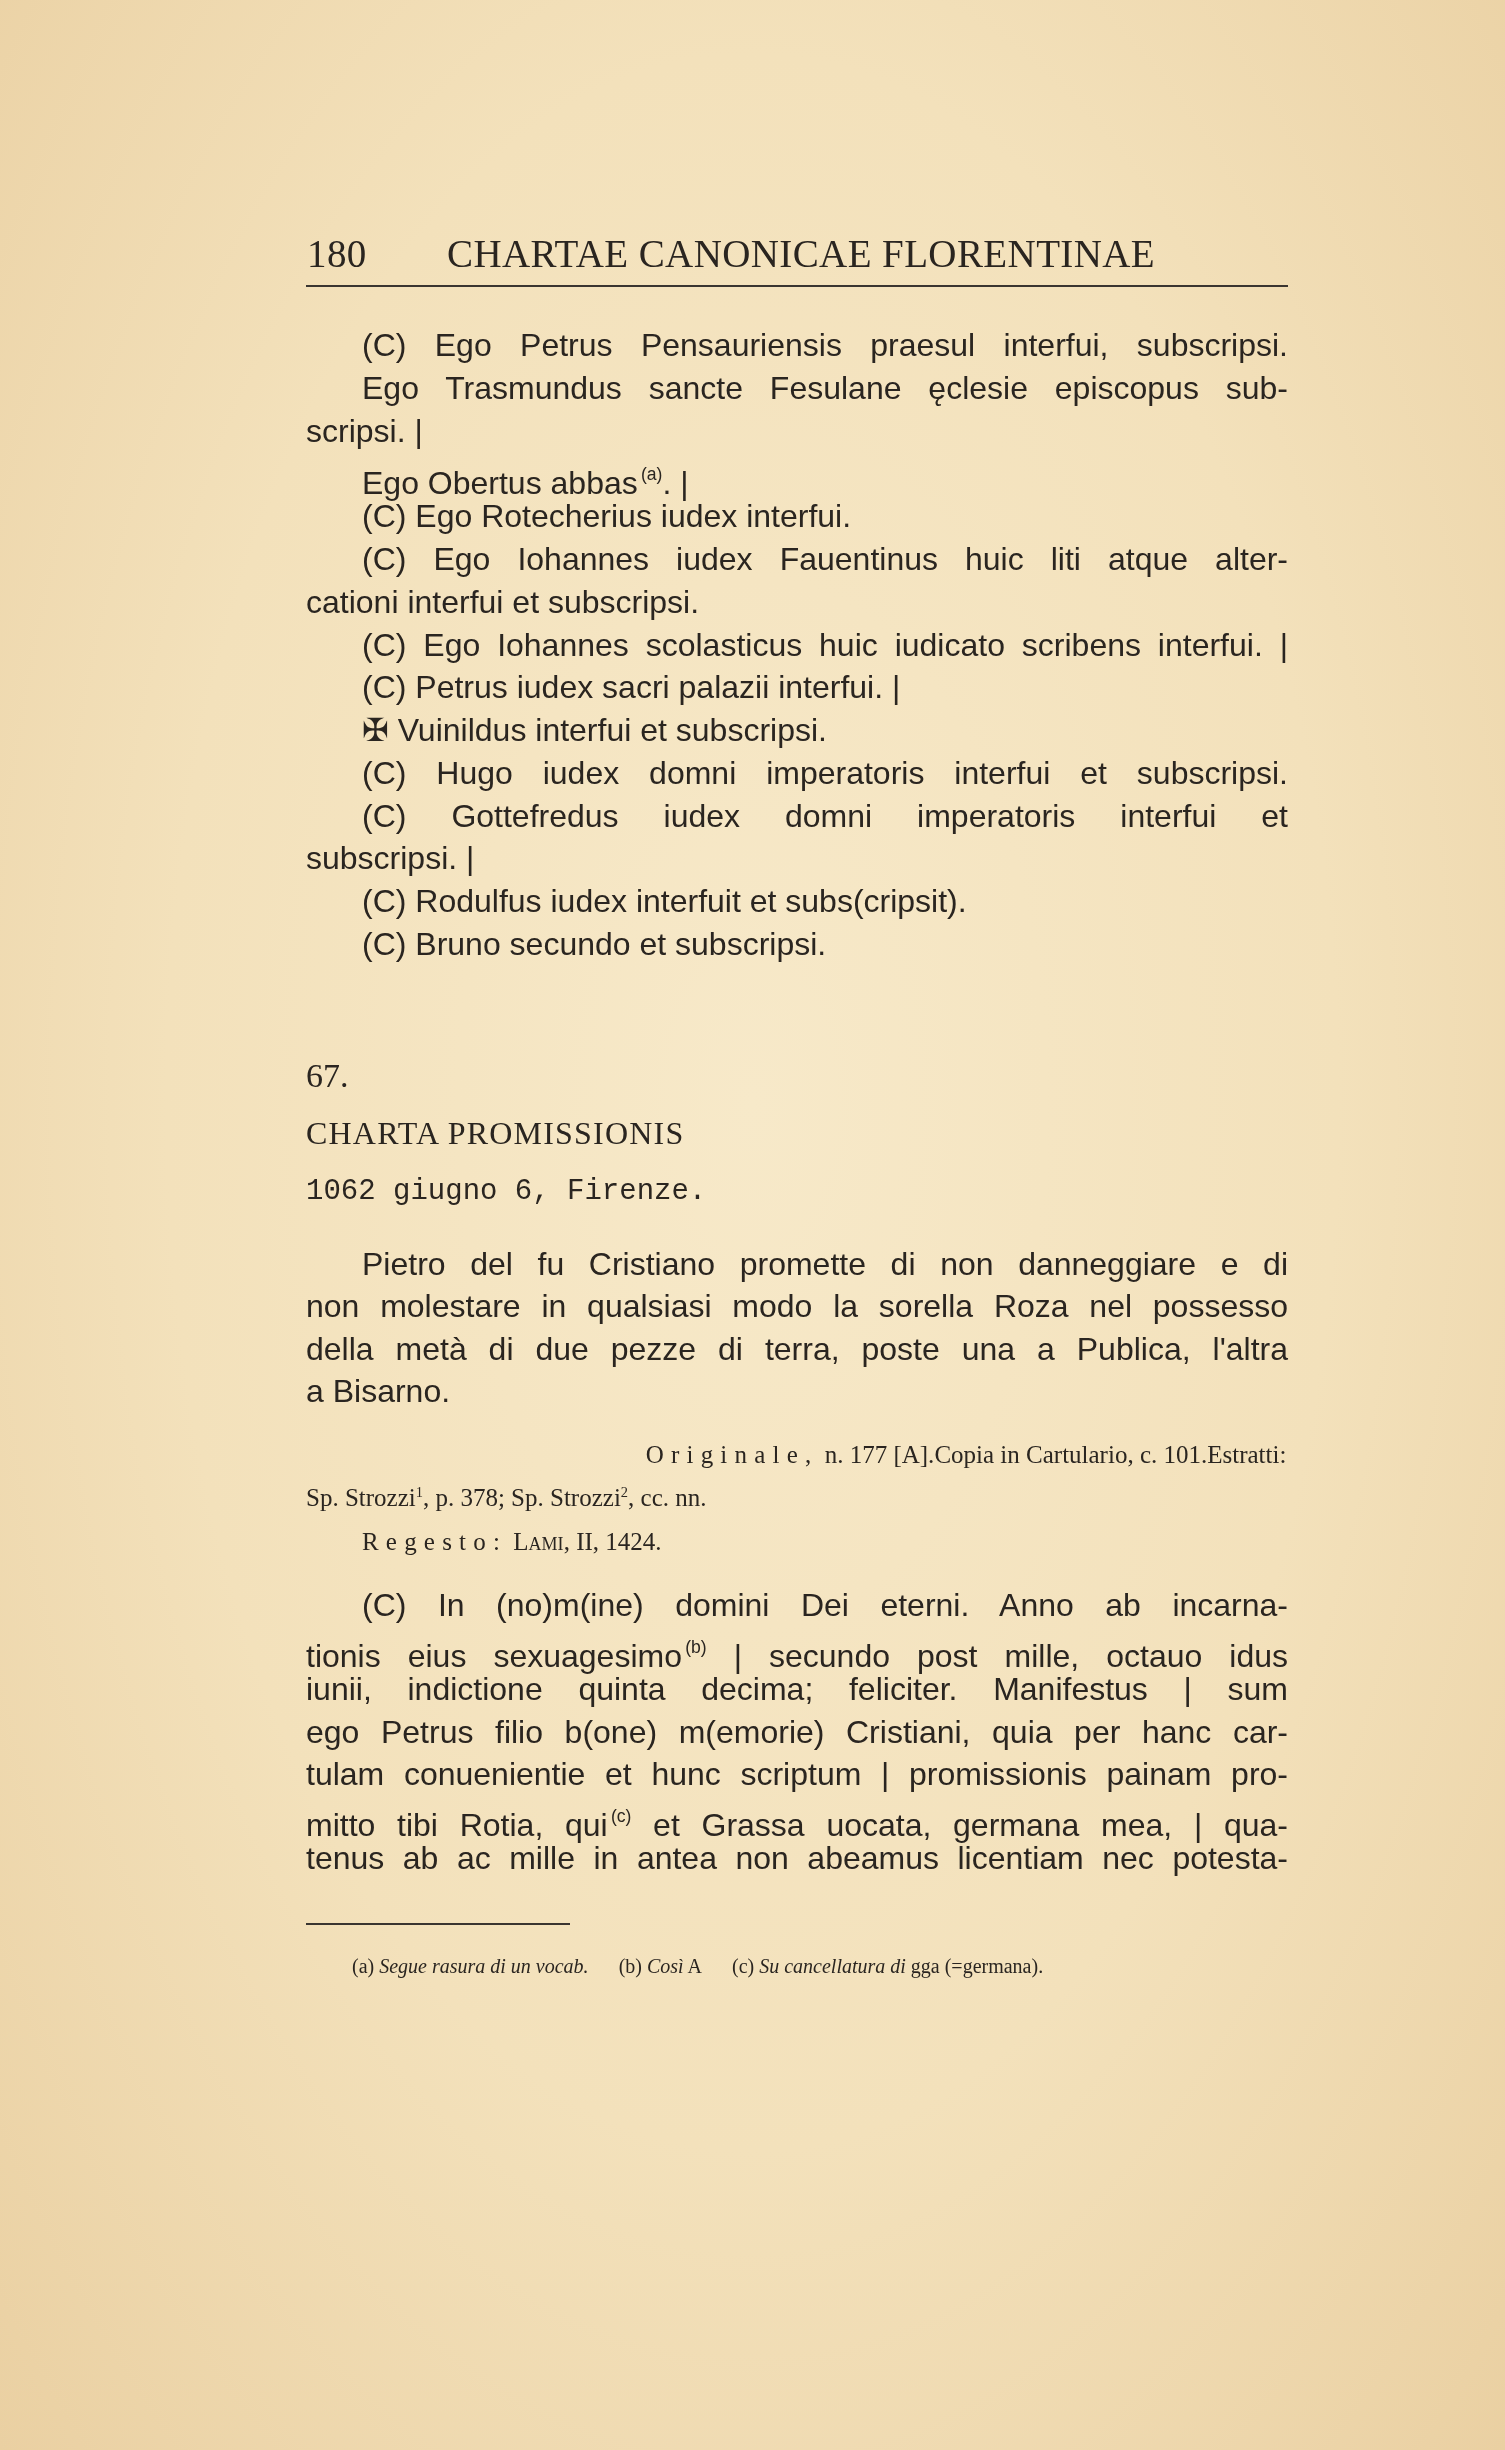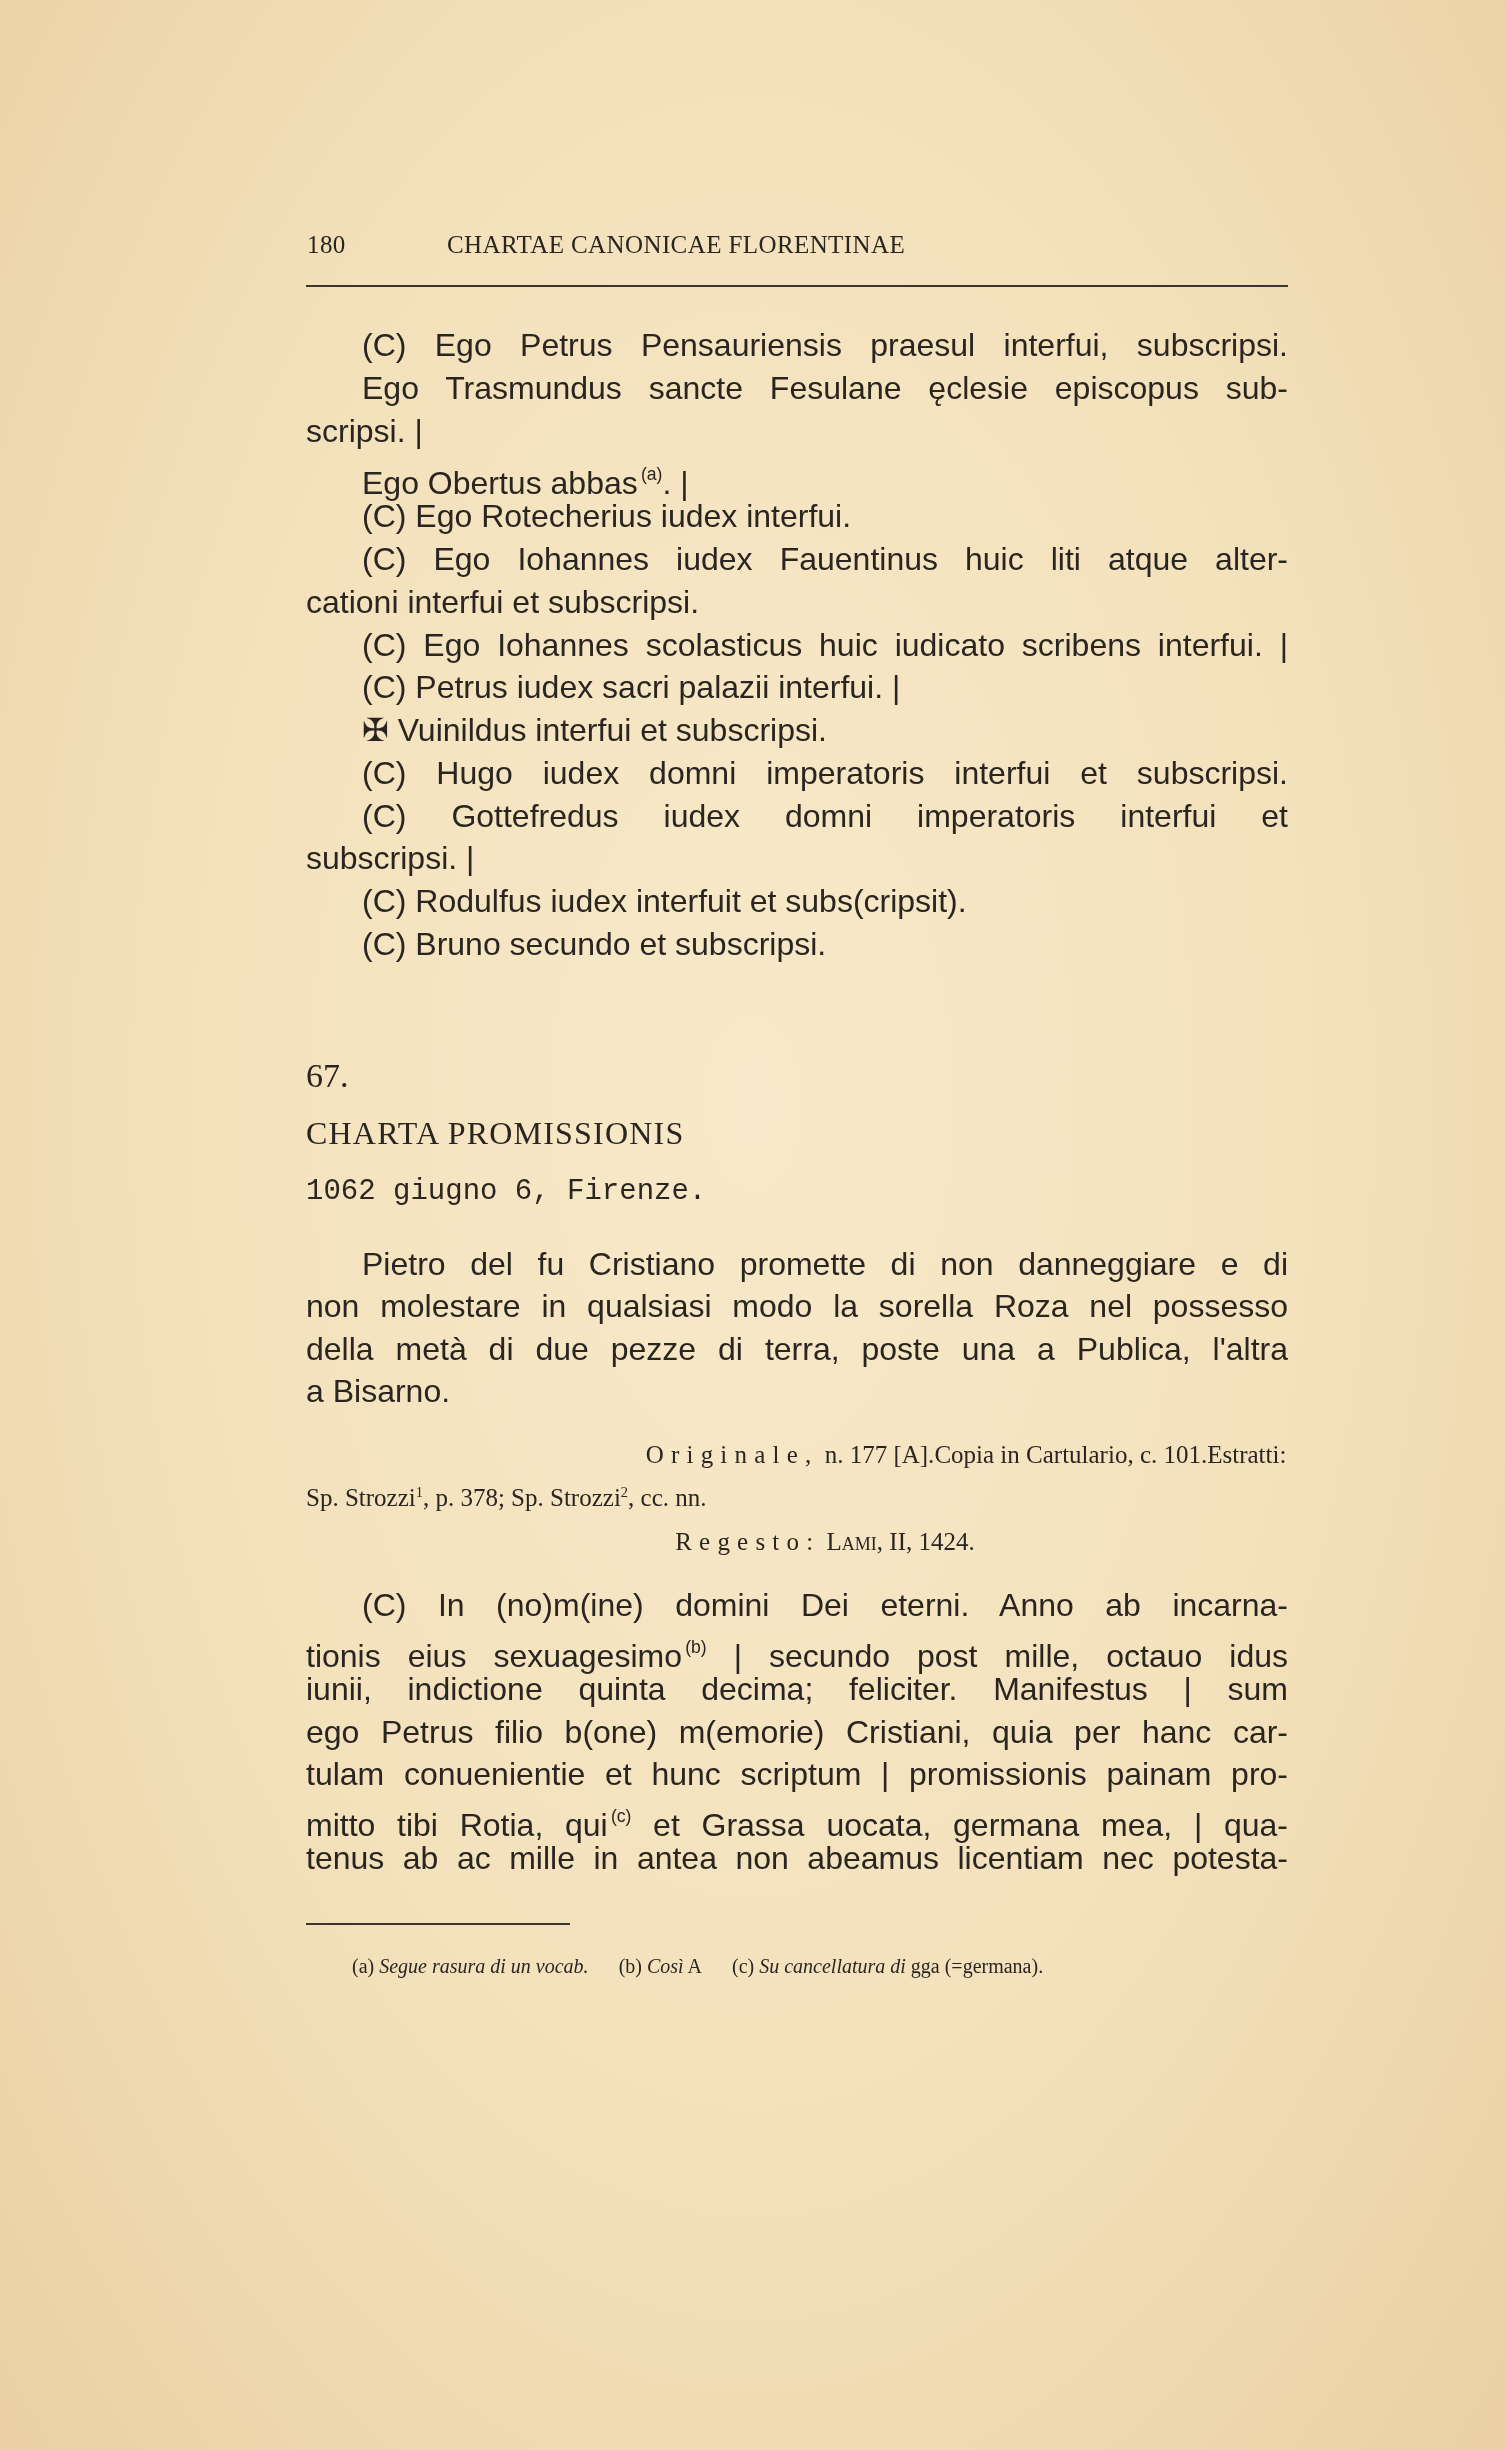--- a/index.html
+++ b/index.html
@@ -3,21 +3,21 @@
 <meta charset="utf-8">
 <style>
   html, body { margin:0; padding:0; }
   body {
     width:1505px; height:2450px; position:relative; overflow:hidden;
     background: radial-gradient(ellipse at 50% 45%, #f7e9c9 0%, #f3e1bb 55%, #ead0a2 100%);
     font-family: "DejaVu Serif", "Liberation Serif", serif;
     color:#2a2520;
   }
   .abs { position:absolute; white-space:nowrap; }
-  .running-head { top:231px; left:307px; font-family:"Liberation Serif", serif; font-size:25px; letter-spacing:0.4px; }
+  .running-head { top:231px; left:307px; font-family:"Liberation Serif", serif; font-size:39px; letter-spacing:0.4px; }
   .running-head .num { display:inline-block; width:140px; }
   .head-rule { top:285px; left:306px; width:982px; height:2.4px; background:#3a3530; }
   .line { position:absolute; left:306px; width:982px; font-family:Liberation Sans, sans-serif; font-size:32px; line-height:42px; height:42px; }
   .line.just { text-align:justify; text-align-last:justify; }
   .ind { padding-left:56px; box-sizing:border-box; }
   sup.fn { font-size:17.6px; vertical-align:14.4px; margin-left:3.2px; }
   .center { position:absolute; left:306px; width:982px; }
   .doc-num { top:1057px; font-size:34px; font-family:"Liberation Serif", serif; }
   .doc-title { top:1115px; font-size:32px; letter-spacing:1.2px; font-family:"Liberation Serif", serif; }
   .doc-date { top:1175px; font-size:29px; font-family:Liberation Mono, monospace; }
@@ -69,21 +69,21 @@
 <div class="small" style="top:1437px;">
   <span style="padding-left:56px; display:flex; justify-content:flex-end; padding-right:1.6px;">
     <span><span class="spaced">Originale,</span> <span>n. 177 [A].</span></span>
     <span>Copia in Cartulario, c. 101.</span>
     <span>Estratti:</span>
   </span>
 </div>
 <div class="small" style="top:1475px;">
   <span>Sp. Strozzi</span><sup style="font-size:14.4px;">1</sup><span>, p. 378; Sp. Strozzi</span><sup style="font-size:14.4px;">2</sup><span>, cc. nn.</span>
 </div>
-<div class="small" style="top:1524px; padding-left:56px; box-sizing:border-box;text-align:center;">
+<div class="small" style="top:1524px; padding-left:56px; box-sizing:border-box;">
   <span class="spaced">Regesto:</span> <span class="sc">Lami</span><span>, II, 1424.</span>
 </div>
 
 <div id="charter">
     <div class="line ind just" style="top: 1584px;"><span>(C) In (no)m(ine) domini Dei eterni.  Anno ab incarna-</span></div>
     <div class="line just" style="top: 1626px;"><span>tionis eius sexuagesimo</span><sup class="fn">(b)</sup><span> | secundo post mille, octauo idus</span></div>
     <div class="line just" style="top: 1668px;"><span>iunii, indictione quinta decima; feliciter.  Manifestus | sum</span></div>
     <div class="line just" style="top: 1711px;"><span>ego Petrus filio b(one) m(emorie) Cristiani, quia per hanc car-</span></div>
     <div class="line just" style="top: 1753px;"><span>tulam conuenientie et hunc scriptum | promissionis painam pro-</span></div>
     <div class="line just" style="top: 1795px;"><span>mitto tibi Rotia, qui</span><sup class="fn">(c)</sup><span> et Grassa uocata, germana mea, | qua-</span></div>

